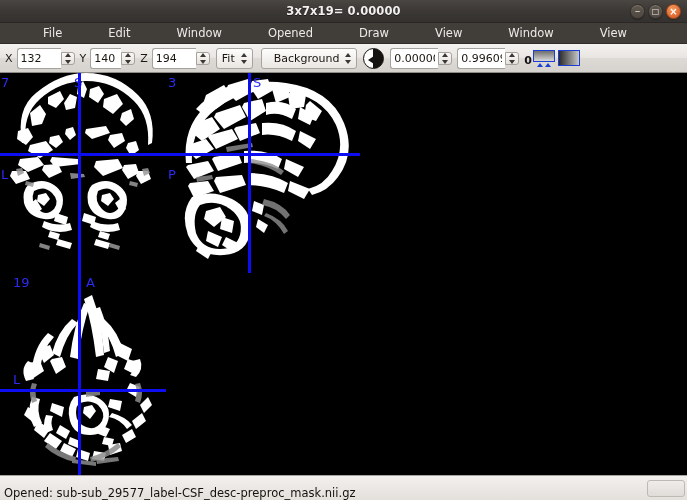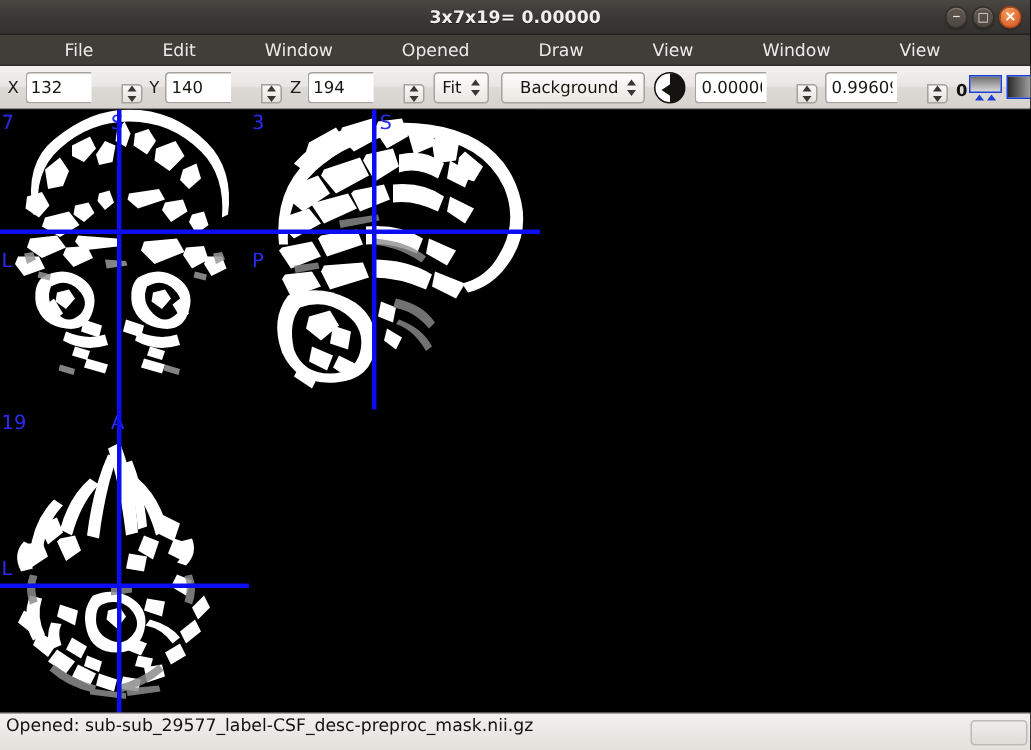--- a/index.html
+++ b/index.html
@@ -107,23 +107,22 @@
     gap: 2px;
     overflow: hidden;
   }
   .axis-label {
     font-size: 11px;
     color: #1c1a18;
     padding: 0 2px 0 3px;
   }
   .spin {
     display: flex;
-    align-items: flex-end;
+    align-items: center;
     height: 21px;
-    gap: 20px;
   }
   .spin input {
     height: 21px;
     border: 1px solid #a6a29e;
     border-right: none;
     border-radius: 3px 0 0 3px;
     background: #fff;
     font-size: 11px;
     font-family: "DejaVu Sans", "Liberation Sans", sans-serif;
     color: #18160f;
@@ -143,21 +142,21 @@
   }
   .arrow-up, .arrow-dn {
     width: 0; height: 0;
     border-left: 3px solid transparent;
     border-right: 3px solid transparent;
   }
   .arrow-up { border-bottom: 4px solid #3a3632; }
   .arrow-dn { border-top: 4px solid #3a3632; }
 
   .w-x input { width: 44px; }
-  .w-y input { width: 44px; }
+  .w-y input { width: 31px; }
   .w-z input { width: 44px; }
   .w-min input { width: 48px; }
   .w-max input { width: 48px; }
 
   .combo {
     height: 21px;
     border: 1px solid #a6a29e;
     border-radius: 3px;
     background: linear-gradient(to bottom, #fdfdfc, #eae6e2);
     display: flex;
@@ -274,21 +273,21 @@
   .xhair-v { width: 3px; }
   .xhair-h { height: 3px; }
 
   
   .statusbar {
     height: 25px;
     flex: 0 0 25px;
     background: linear-gradient(to bottom, #f2f0ee, #e4e0dc);
     border-top: 1px solid #a8a4a0;
     display: flex;
-    align-items: flex-start;
+    align-items: flex-end;
     padding-left: 4px;
     position: relative;
   }
   .status-text {
     font-size: 11.5px;
     color: #14120e;
     white-space: nowrap;
   }
   .resize-grip {
     position: absolute;
@@ -517,21 +516,21 @@
           <path d="M84 86 q22 2 34 12 l-3 4 q-14 -10 -32 -12z"></path>
           <path d="M60 74 l26 -4 1 4 -26 5z"></path>
           <path d="M30 104 l16 -2 1 4 -16 3z"></path>
         </g>
       </svg>
       <span class="ortho-label" style="left:2px; top:3px;">3</span>
       <span class="ortho-label" style="left:87px; top:3px;">S</span>
       <span class="ortho-label" style="left:2px; top:95px;">P</span>
     </div>
 
-    <div class="panel" style="left:0px; top:200px; width:166px; height:207px;">
+    <div class="panel" style="left:12px; top:200px; width:166px; height:207px;">
       <svg width="166" height="207" style="position:absolute;left:0;top:0;">
         <rect width="166" height="207" fill="#000"></rect>
         <g fill="#ffffff">
           <path d="M80 22 q10 26 12 60 l-8 2 q-4 -34 -12 -58z"></path>
           <path d="M72 30 q-10 22 -14 54 l8 2 q4 -32 12 -54z"></path>
           <path d="M60 46 q-14 12 -20 34 l8 4 q6 -22 18 -34z"></path>
           <path d="M92 46 q14 12 20 34 l-8 4 q-6 -22 -18 -34z"></path>
           <path d="M88 34 q8 20 10 44 l-6 2 q-2 -24 -10 -44z"></path>
           <path d="M36 60 q-14 14 -16 36 l8 2 q2 -22 14 -34z"></path>
           <path d="M28 76 l10 -4 4 10 -10 8 -6 -12z"></path>

